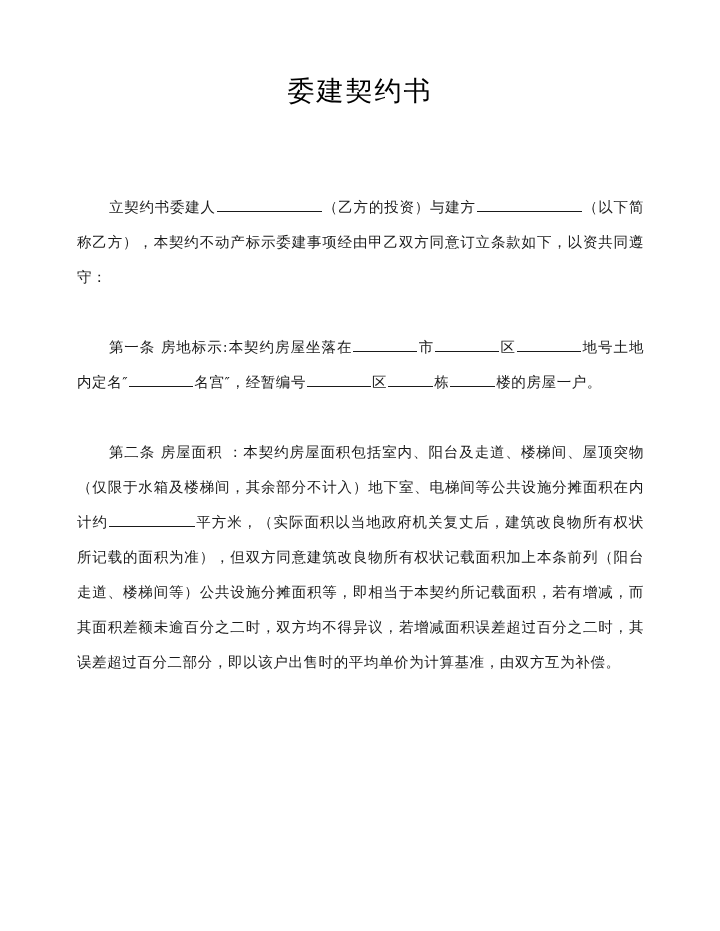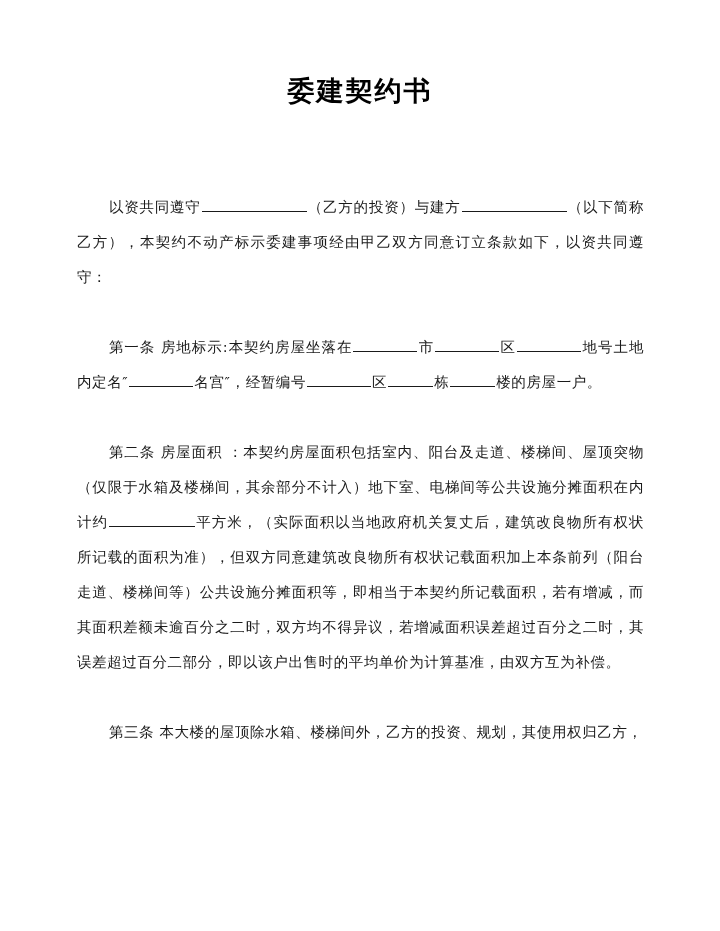--- a/index.html
+++ b/index.html
@@ -18,21 +18,21 @@
   .page {
     width: 720px;
     height: 931px;
     background: #ffffff;
     box-sizing: border-box;
     position: relative;
   }
   .doc-title {
     text-align: center;
     font-size: 27px;
-    font-weight: bold;
+    font-weight: normal;
     letter-spacing: 2px;
     margin: 0;
     padding-top: 74px;
     line-height: 34px;
     color: #000;
   }
   .body-block {
     padding-top: 82px;
     padding-left: 77px;
     padding-right: 76px;
@@ -65,26 +65,25 @@
 </style>
 </head>
 <body>
 
 <div class="page">
 
   <h1 class="doc-title">委建契约书</h1>
 
   <div class="body-block">
 
-    <p class="para indent"><span>以资共同遵守</span><span class="blank b-xl"></span><span>（乙方的投资）与建方</span><span class="blank b-xl"></span><span>（以下简称乙方），本契约不动产标示委建事项经由甲乙双方同意订立条款如下，以资共同遵守：</span></p>
+    <p class="para indent"><span>立契约书委建人</span><span class="blank b-xl"></span><span>（乙方的投资）与建方</span><span class="blank b-xl"></span><span>（以下简称乙方），本契约不动产标示委建事项经由甲乙双方同意订立条款如下，以资共同遵守：</span></p>
     <div class="para-gap-md"></div>
 
     <p class="para indent"><span>第一条  房地标示:本契约房屋坐落在</span><span class="blank b-md"></span><span>市</span><span class="blank b-md"></span><span>区</span><span class="blank b-md"></span><span>地号土地内定名″</span><span class="blank b-md"></span><span>名宫″，经暂编号</span><span class="blank b-md"></span><span>区</span><span class="blank b-sm"></span><span>栋</span><span class="blank b-sm"></span><span>楼的房屋一户。</span></p>
     <div class="para-gap-md"></div>
 
     <p class="para indent"><span>第二条  房屋面积 ：本契约房屋面积包括室内、阳台及走道、楼梯间、屋顶突物（仅限于水箱及楼梯间，其余部分不计入）地下室、电梯间等公共设施分摊面积在内计约</span><span class="blank b-lg"></span><span>平方米，（实际面积以当地政府机关复丈后，建筑改良物所有权状所记载的面积为准），但双方同意建筑改良物所有权状记载面积加上本条前列（阳台走道、楼梯间等）公共设施分摊面积等，即相当于本契约所记载面积，若有增减，而其面积差额未逾百分之二时，双方均不得异议，若增减面积误差超过百分之二时，其误差超过百分二部分，即以该户出售时的平均单价为计算基准，由双方互为补偿。</span></p>
     <div class="para-gap-md"></div>
 
-    <p class="para indent"><span>第三条  本大楼的屋顶除水箱、楼梯间外，乙方的投资、规划，其使用权归乙方，</span></p>
 
   </div>
 
 </div>
 
 </body></html>

